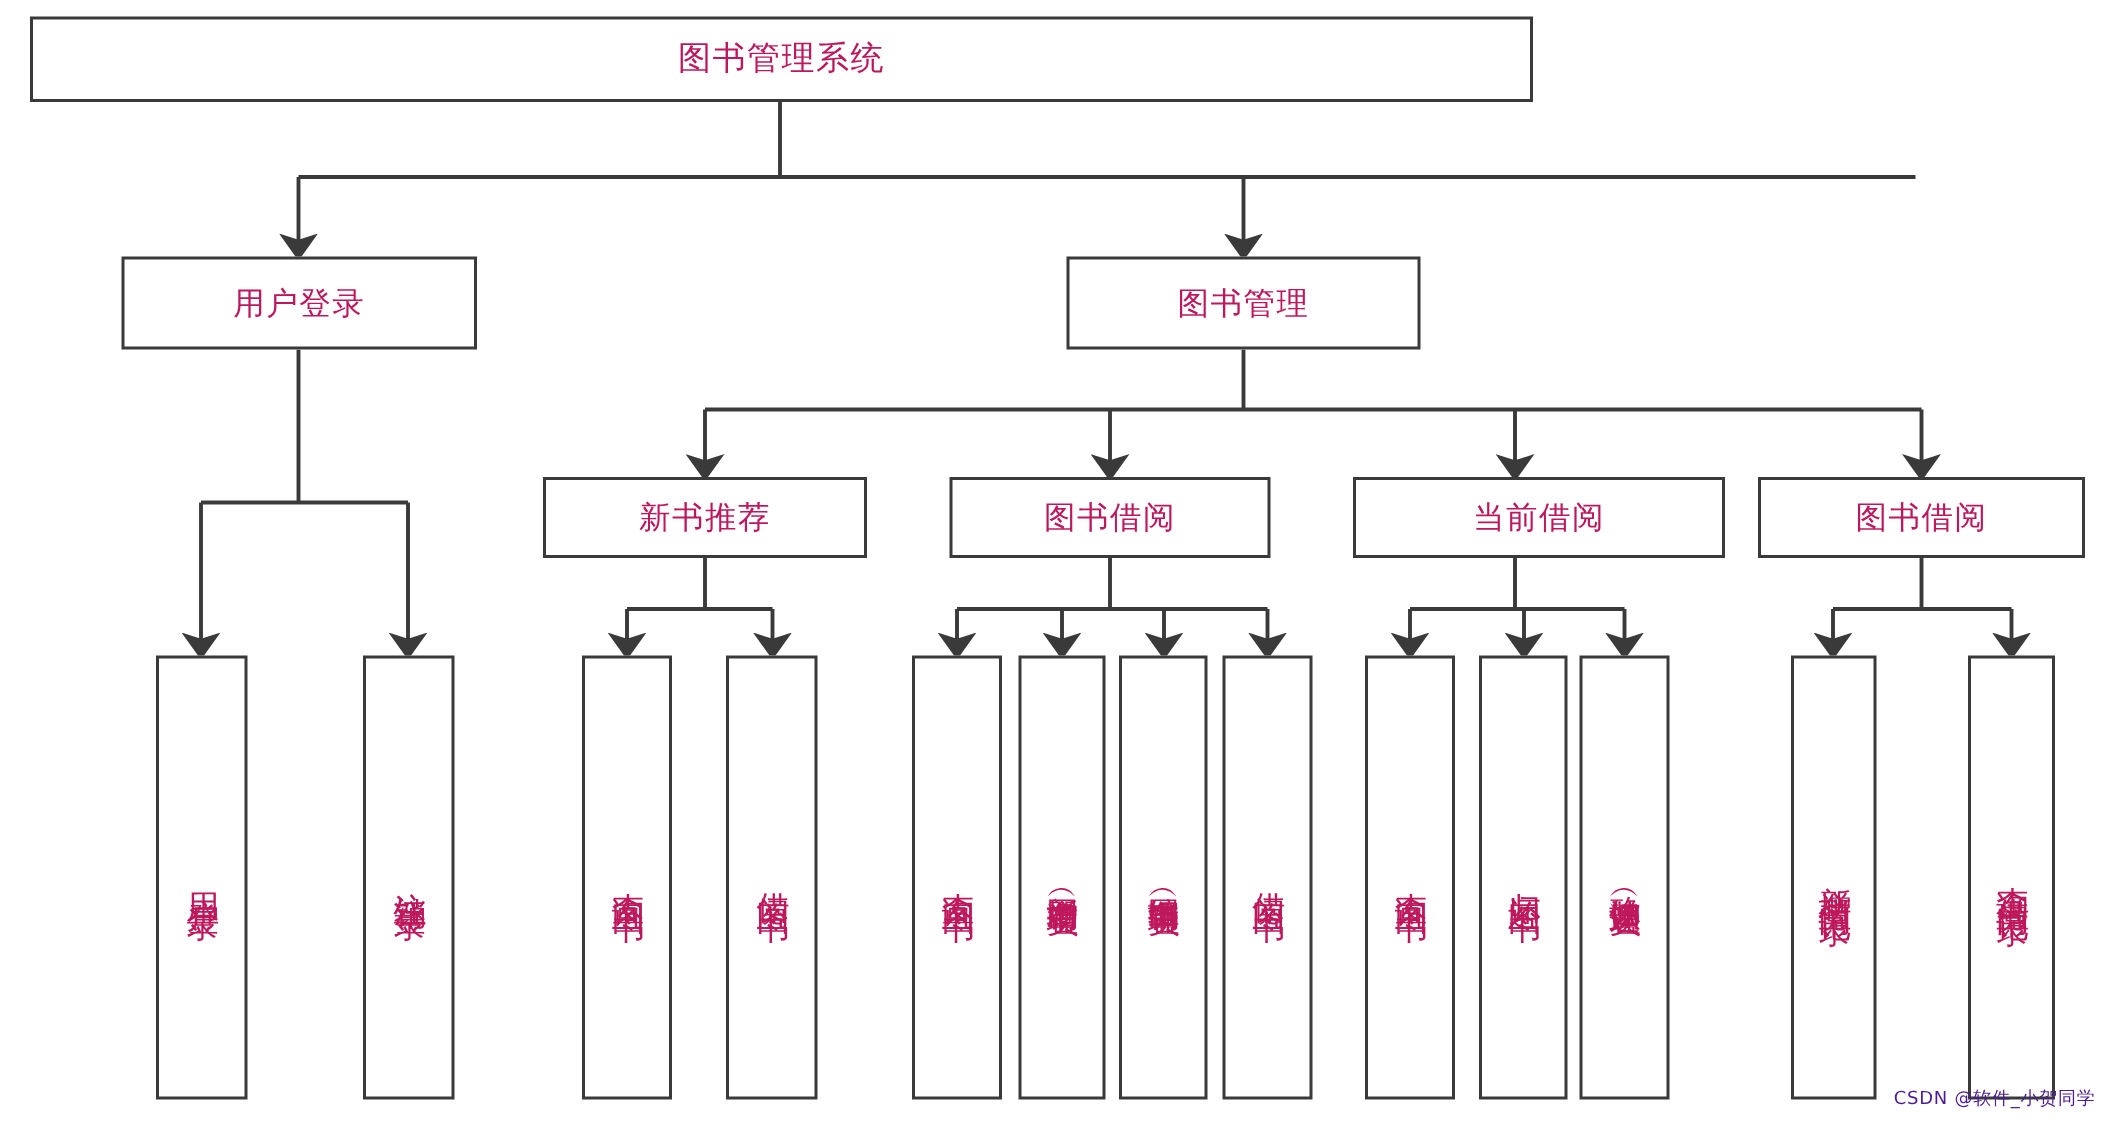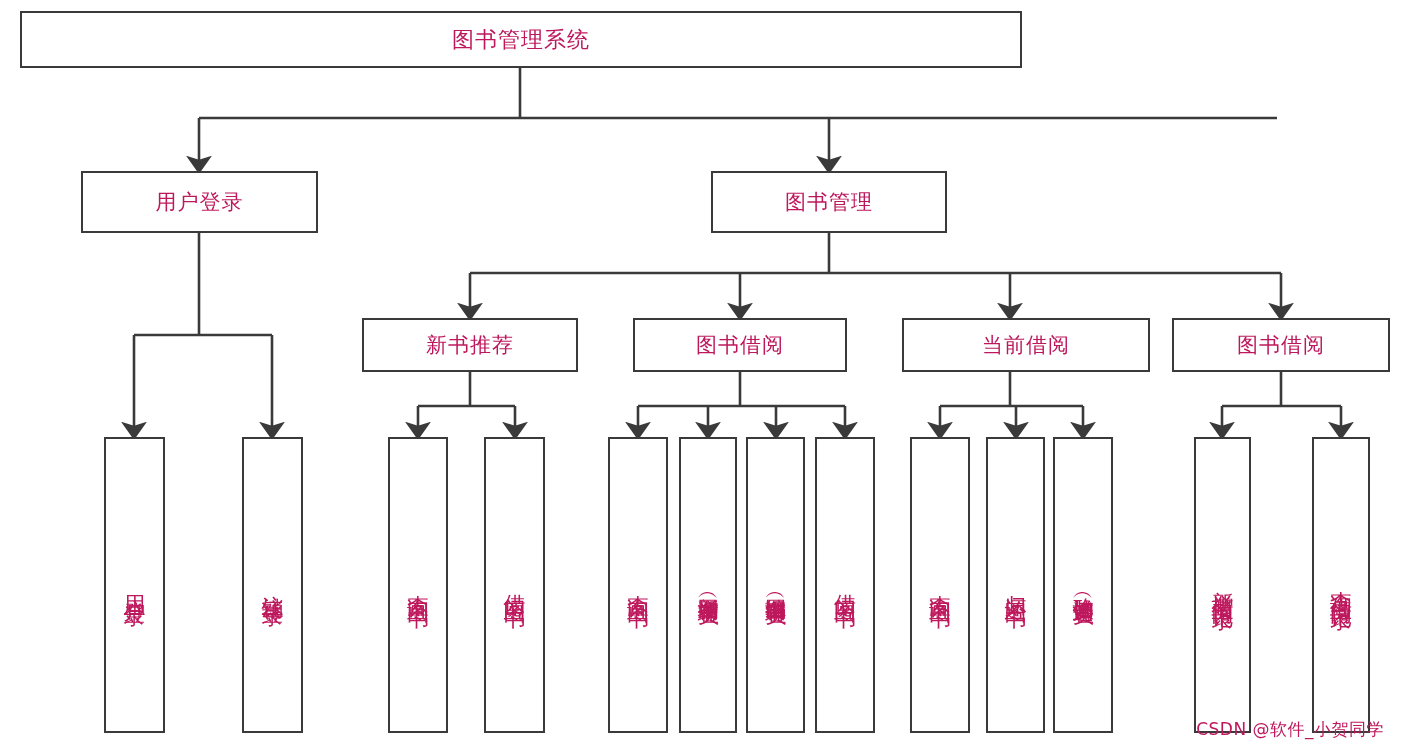--- a/index.html
+++ b/index.html
@@ -67,24 +67,24 @@
     letter-spacing: 4px;
     max-height: 288px;
     overflow: visible;
   }
   .node.vert.tall .label {
     font-size: 21px;
     letter-spacing: 1px;
   }
   #watermark {
     position: absolute;
-    right: 21px;
+    right: 8px;
     bottom: 6px;
-    font-size: 17px;
-    color: #be185d;
+    font-size: 12px;
+    color: #4c1d95;
     letter-spacing: 0.5px;
     white-space: nowrap;
     user-select: none;
   }
 </style>
 </head>
 <body>
 
 <div id="canvas">
 

